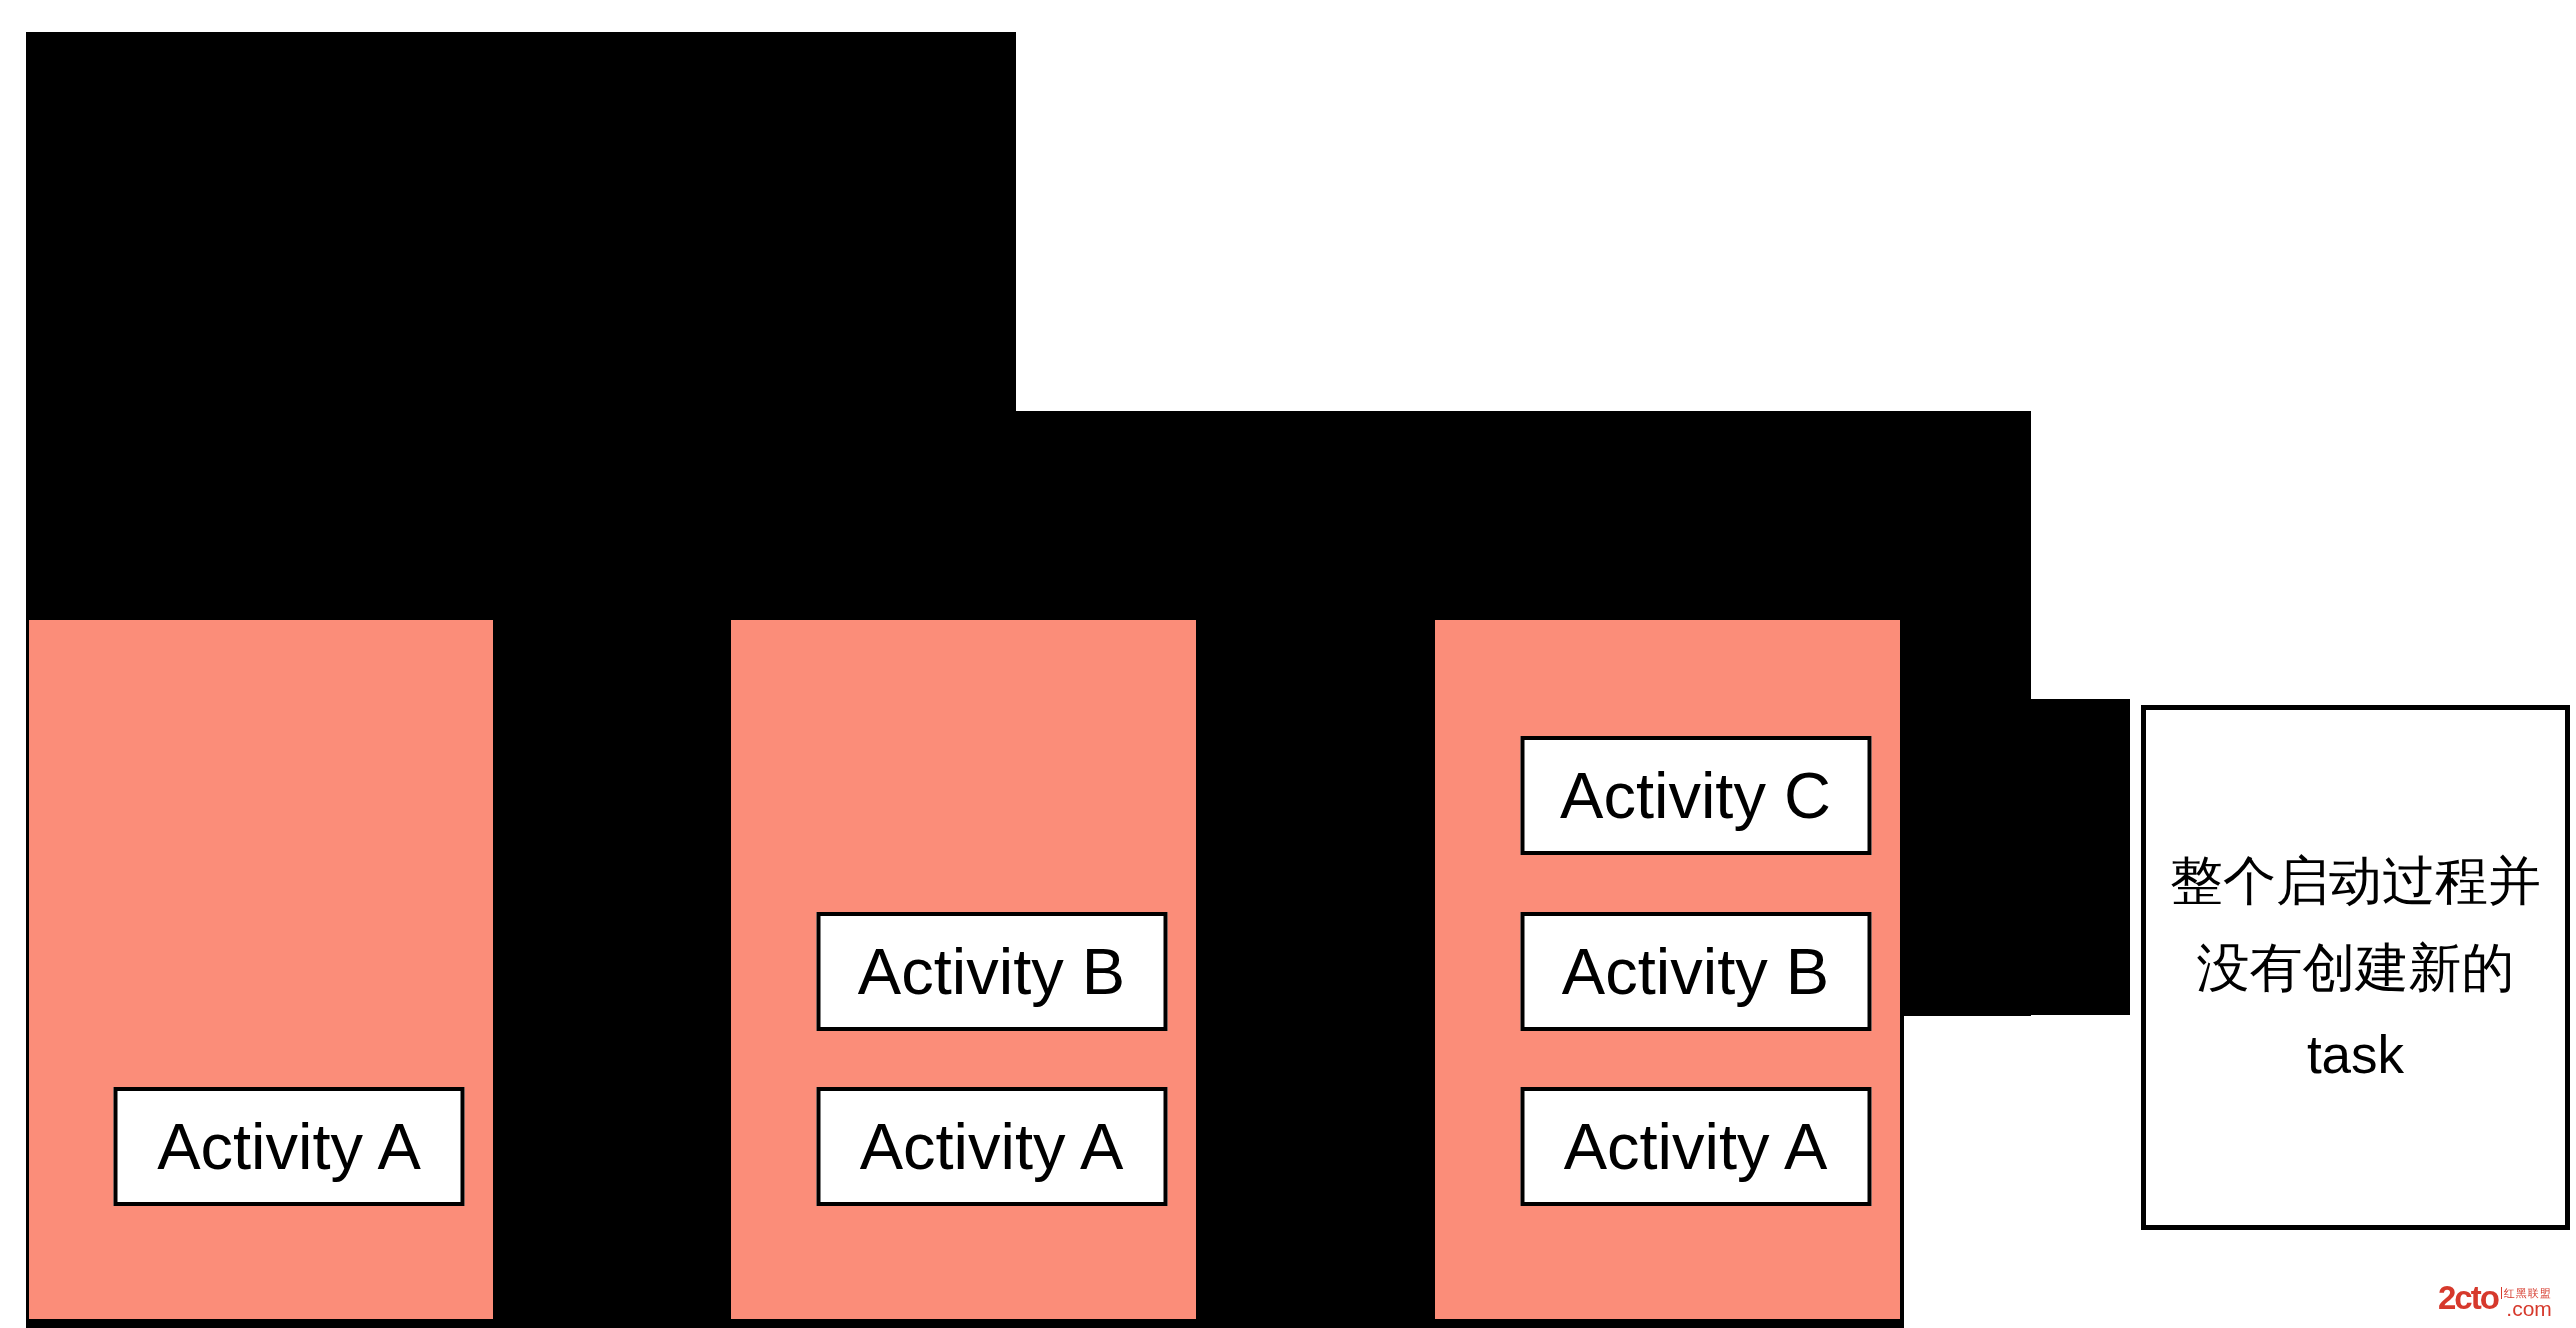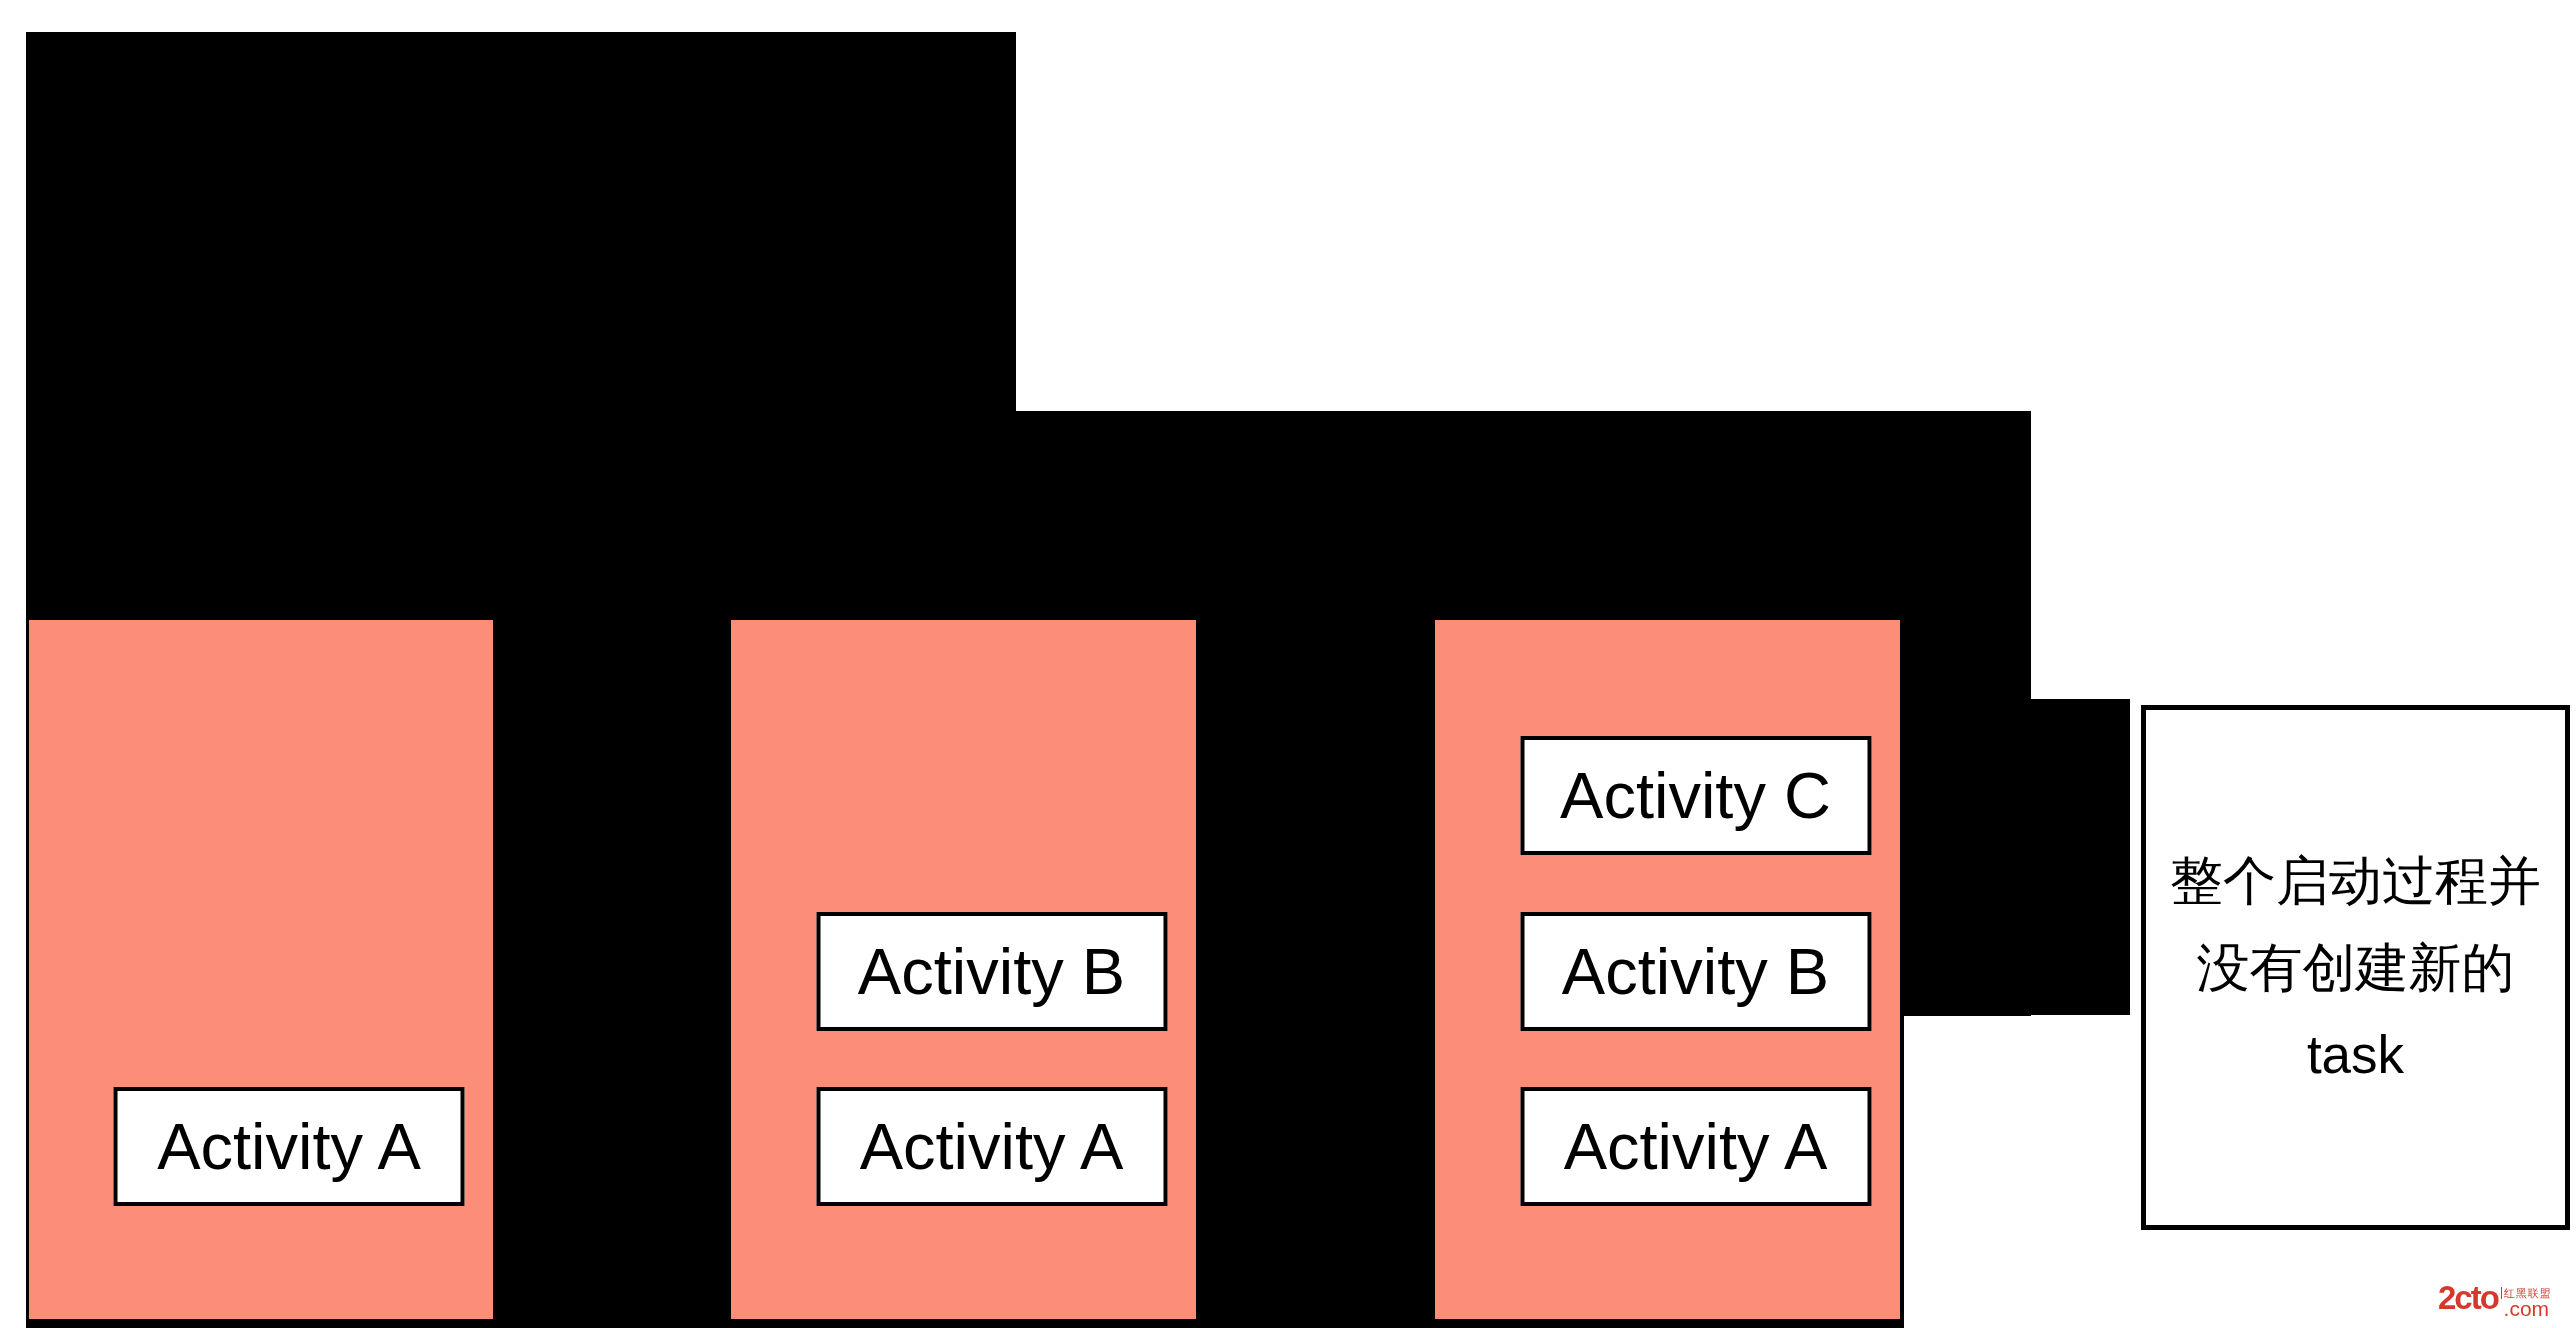--- a/index.html
+++ b/index.html
@@ -84,21 +84,21 @@
   }
   #watermark-logo{
     font-size:33px;
     font-weight:700;
     line-height:40px;
     letter-spacing:-2px;
   }
   #watermark-right{
     display:flex;
     flex-direction:column;
-    align-items:center;
+    align-items:flex-end;
     margin-left:3px;
     padding-top:9px;
   }
   #watermark-tagline{
     font-size:11px;
     line-height:12px;
     letter-spacing:1px;
     border-left:1px solid var(--wm-red);
     padding-left:2px;
   }

